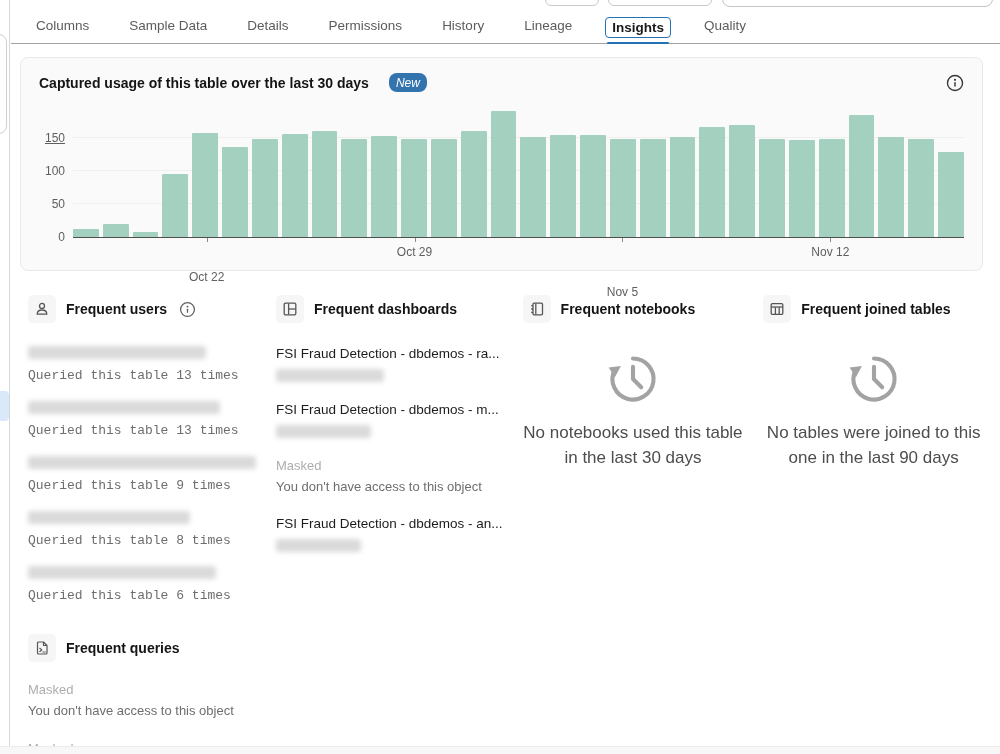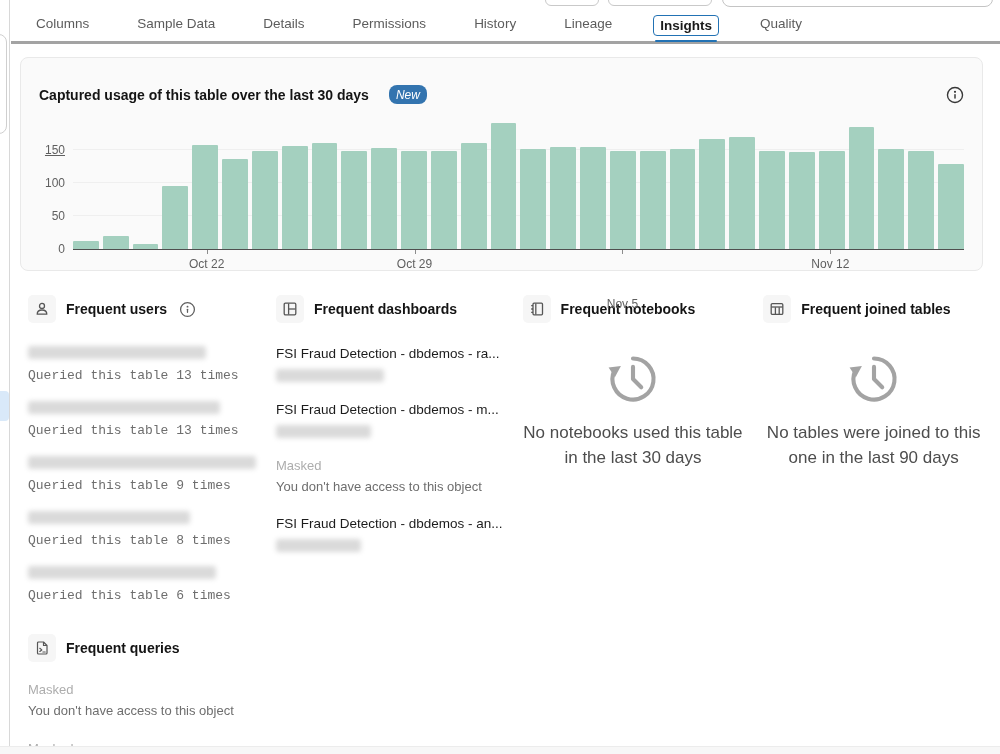--- a/index.html
+++ b/index.html
@@ -19,32 +19,32 @@
 
   
   .top-frag { position:absolute; background:#fff; border:1px solid #c9c9c9; z-index:5; }
   .tf-btn1 { left:545px; top:-17px; width:54px; height:23px; border-radius:6px; }
   .tf-btn2 { left:608px; top:-17px; width:104px; height:23px; border-radius:6px; }
   .tf-search { left:722px; top:-18px; width:271px; height:25px; border-radius:8px; border-color:#c4c4c4; }
 
   .main { position:absolute; left:11px; top:0; width:989px; }
 
   
-  .tabbar { display:flex; align-items:flex-end; gap:34px; padding:12px 0 0 18px;
-    border-bottom:3px solid #a3a3a3; height:44px; }
+  .tabbar { display:flex; align-items:flex-end; gap:26px; padding:12px 0 0 18px;
+    border-bottom:1px solid #a3a3a3; height:44px; }
   .tab { font-size:13.5px; color:#5c5c5c; padding-bottom:10px; position:relative; cursor:pointer; white-space:nowrap; }
   .tab .ring { padding:2px 6px; border:1.5px solid transparent; border-radius:4px; }
   .tab.selected { color:#1a1a1a; font-weight:700; padding-bottom:8px; }
   .tab.selected .ring { border-color:#2272b4; }
   .tab.selected::after { content:""; position:absolute; left:2px; right:2px; bottom:-1px;
     height:2px; background:#2272b4; border-radius:1px; }
 
   
   .panel { margin:13px 17px 0 9px; height:214px; background:#fafafa;
-    border:1px solid #e9e9e9; border-radius:8px; padding:27px 18px 0 18px; }
+    border:1px solid #e9e9e9; border-radius:8px; padding:15px 18px 0 18px; }
   .panel-head { display:flex; align-items:center; }
   .panel-title { font-size:14px; font-weight:700; color:#141414; }
   .badge { margin-left:20px; background:#3374af; color:#fff; font-size:12px;
     padding:2.5px 7px; border-radius:8px;font-style:italic; }
   .panel-head .spacer { flex:1; }
   .info-btn { cursor:pointer; display:flex; }
 
   .chart { display:flex; margin-top:14px; }
   .yaxis { width:34px; position:relative; height:132px; }
   .ylab { position:absolute; right:8px; font-size:12px; color:#5f5f5f; }
@@ -168,21 +168,21 @@
               <div class="bar" style="height: 97.02px; background: rgb(164, 208, 191);"></div>
               <div class="bar" style="height: 97.68px; background: rgb(164, 208, 191);"></div>
               <div class="bar" style="height: 122.1px; background: rgb(164, 208, 191);"></div>
               <div class="bar" style="height: 99.66px; background: rgb(164, 208, 191);"></div>
               <div class="bar" style="height: 98.34px; background: rgb(164, 208, 191);"></div>
               <div class="bar" style="height: 85.14px; background: rgb(164, 208, 191);"></div>
             </div>
           </div>
         <div class="xaxis">
             <div class="xtick" style="left: 15%;"></div>
-            <div class="xlab" style="left: 15%;">Oct 22</div>
+            <div class="xlab" style="left: 15%; margin-top: 25px;">Oct 22</div>
             <div class="xtick" style="left: 38.3333%;"></div>
             <div class="xlab" style="left: 38.3333%;">Oct 29</div>
             <div class="xtick" style="left: 61.6667%;"></div>
             <div class="xlab" style="left: 61.6667%; margin-top: 40px;">Nov 5</div>
             <div class="xtick" style="left: 85%;"></div>
             <div class="xlab" style="left: 85%;">Nov 12</div>
           </div>
       </div>
     </div>
   </div>

